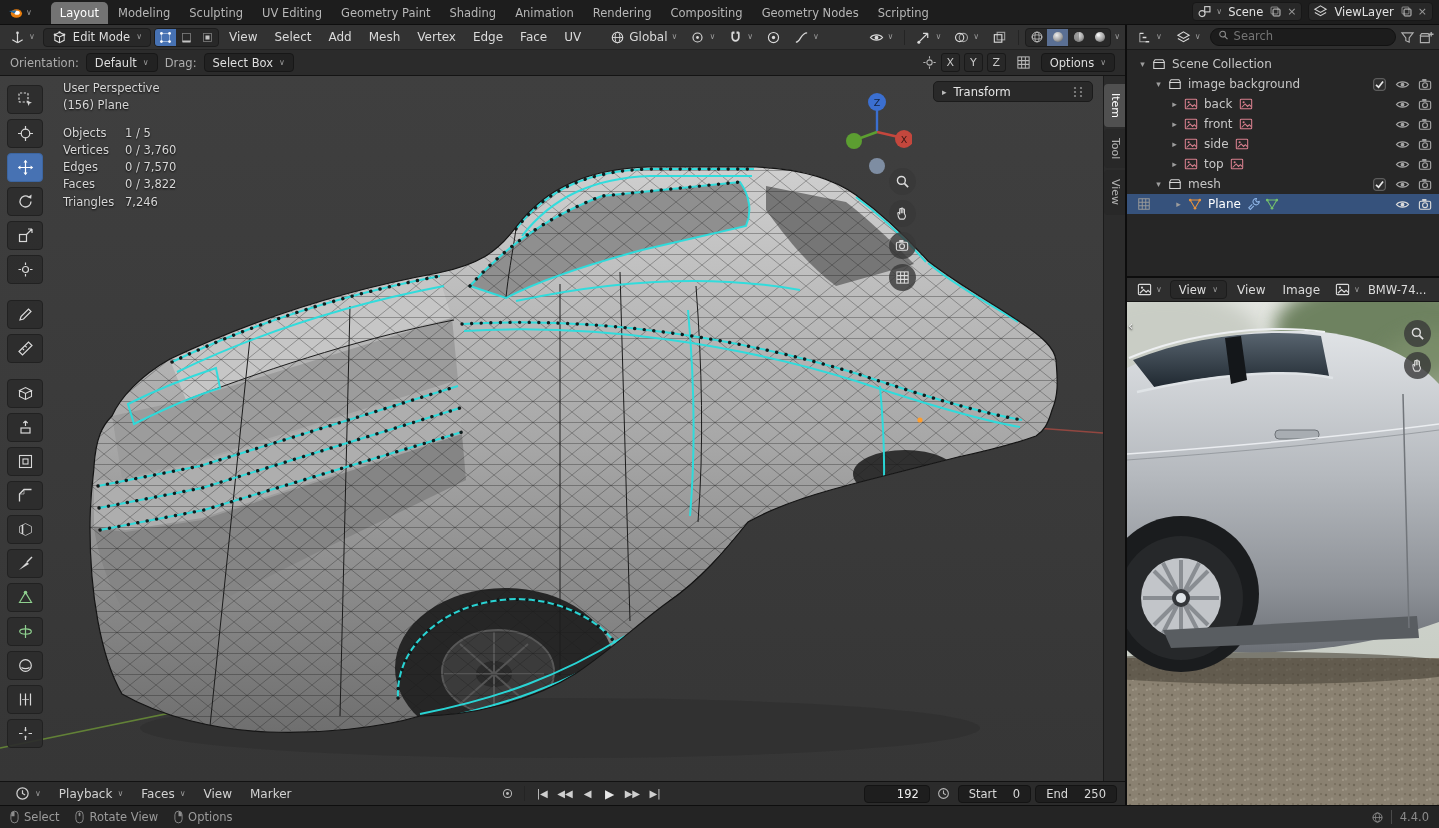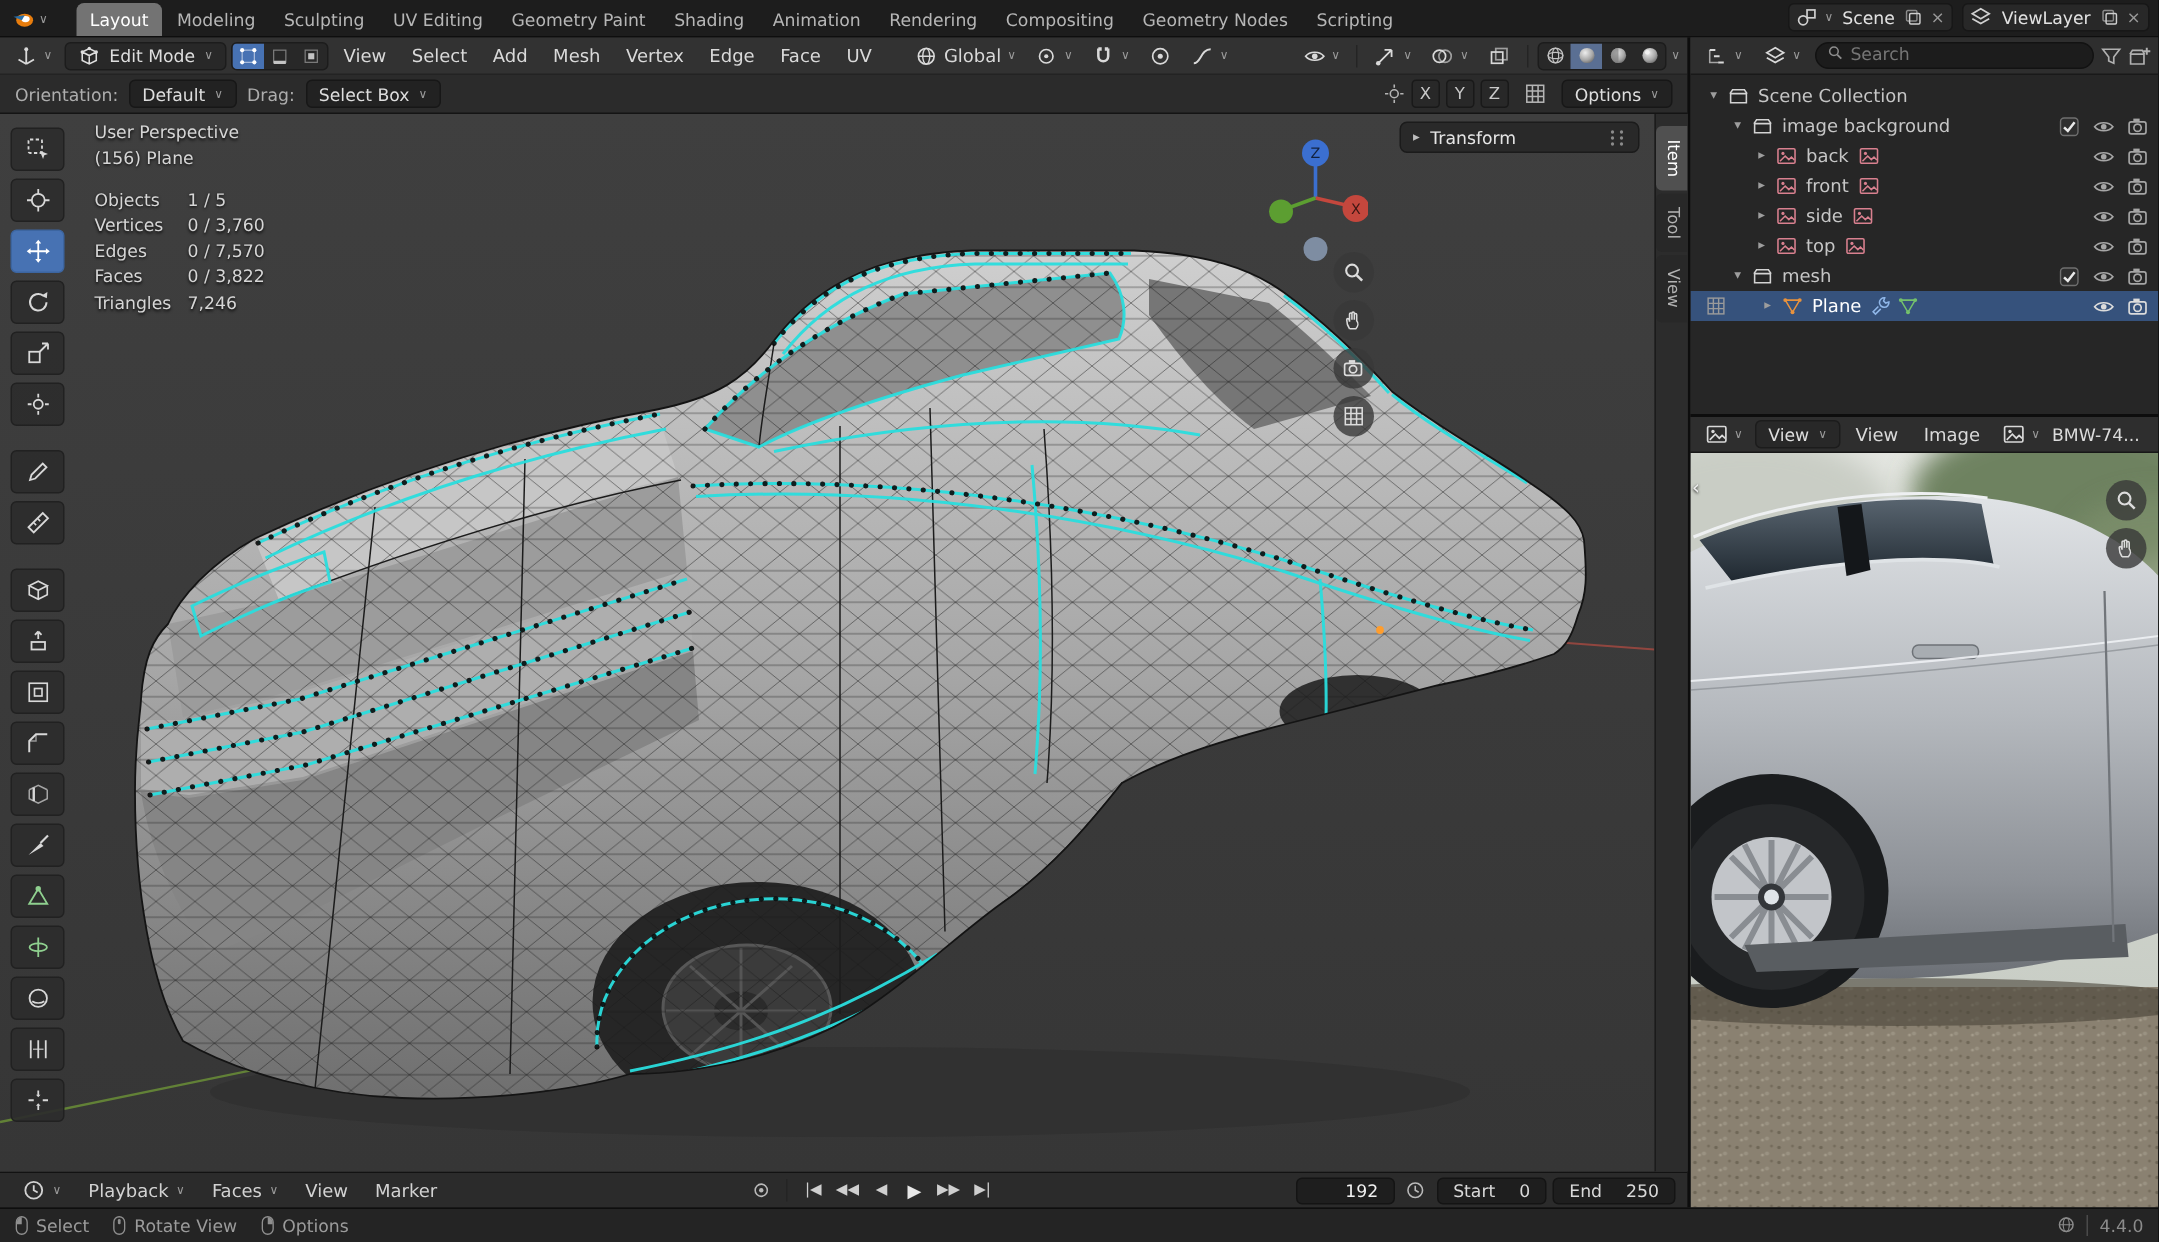--- a/index.html
+++ b/index.html
@@ -71,21 +71,21 @@
 .tl-sp{flex:1}
 .transport{display:flex;align-items:center;gap:2px}
 .tbtn{min-width:20px;height:18px;padding:0 3px;display:flex;align-items:center;justify-content:center;color:#cfcfcf;font-size:10px;border-radius:3px}
 .tbtn.play{font-size:12px;color:#e8e8e8}
 .frame-field{background:#1e1e1e;border:1px solid #141414;border-radius:4px;padding:1px 10px;color:#f1f1f1;min-width:66px;text-align:right;font-size:11.5px}
 .range{background:#1e1e1e;border:1px solid #141414;border-radius:4px;padding:1px 10px;color:#d9d9d9;display:flex;gap:16px;font-size:11.5px}
 
 .statusbar{flex:0 0 23px;background:#242424;border-top:1px solid #0e0e0e;display:flex;align-items:center;padding:0 10px;color:#9b9b9b;font-size:11.5px}
 .hint{display:flex;align-items:center;gap:5px;margin-right:16px}
 .hint svg{width:9px;height:14px}
-.sb-right{margin-left:auto;display:flex;align-items:flex-start;gap:7px;color:#8b8b8b}
+.sb-right{margin-left:auto;display:flex;align-items:flex-end;gap:7px;color:#8b8b8b}
 .ver{padding-left:8px;border-left:1px solid #4a4a4a}
 
 .outliner{flex:0 0 253px;display:flex;flex-direction:column;background:#262626;border-bottom:2px solid #0d0d0d}
 .ol-header{flex:0 0 25px;background:#2e2e2e;border-bottom:1px solid #191919;display:flex;align-items:center;padding:0 5px;gap:4px}
 .search{flex:1;display:flex;align-items:flex-start;background:#1c1c1c;border:1px solid #121212;border-radius:9px;height:18px;padding:0 7px;gap:5px;color:#8d8d8d}
 .search input{background:transparent;border:0;outline:0;color:#ddd;width:100%;font:inherit;font-size:11.5px}
 .ol-body{padding:4px 0;overflow:hidden}
 .row{height:20px;display:flex;align-items:center;padding:0 6px 0 10px;gap:4px;color:#c6c6c6;font-size:12px}
 .row .exp{width:11px;color:#9d9d9d;font-size:9px;text-align:center}
 .oi{width:14px;height:14px;flex:0 0 14px}

